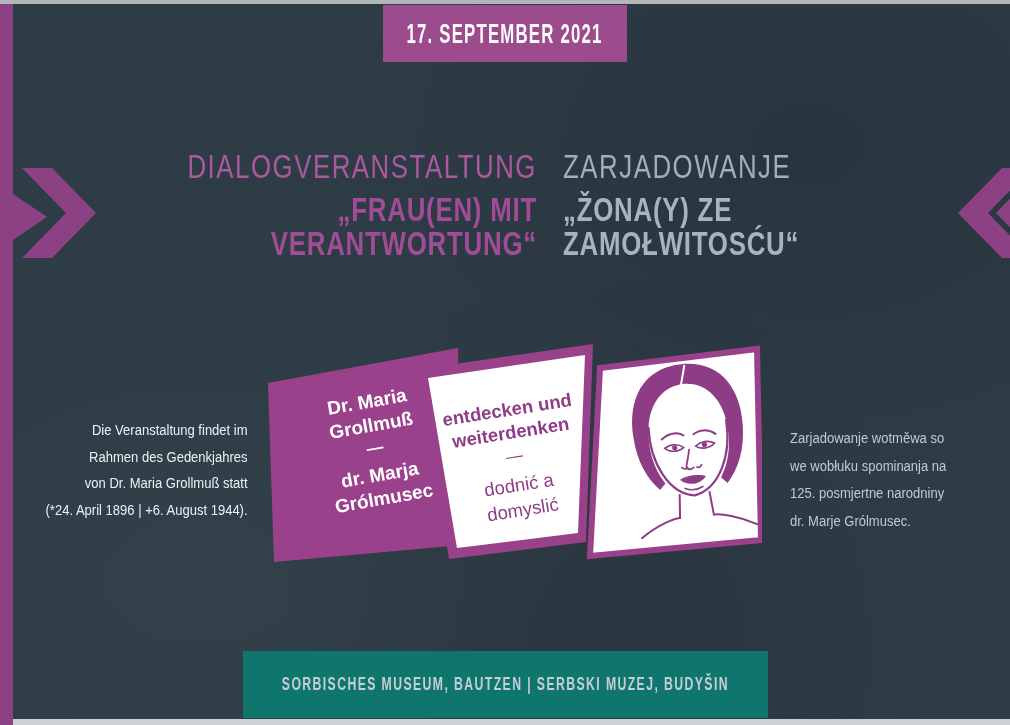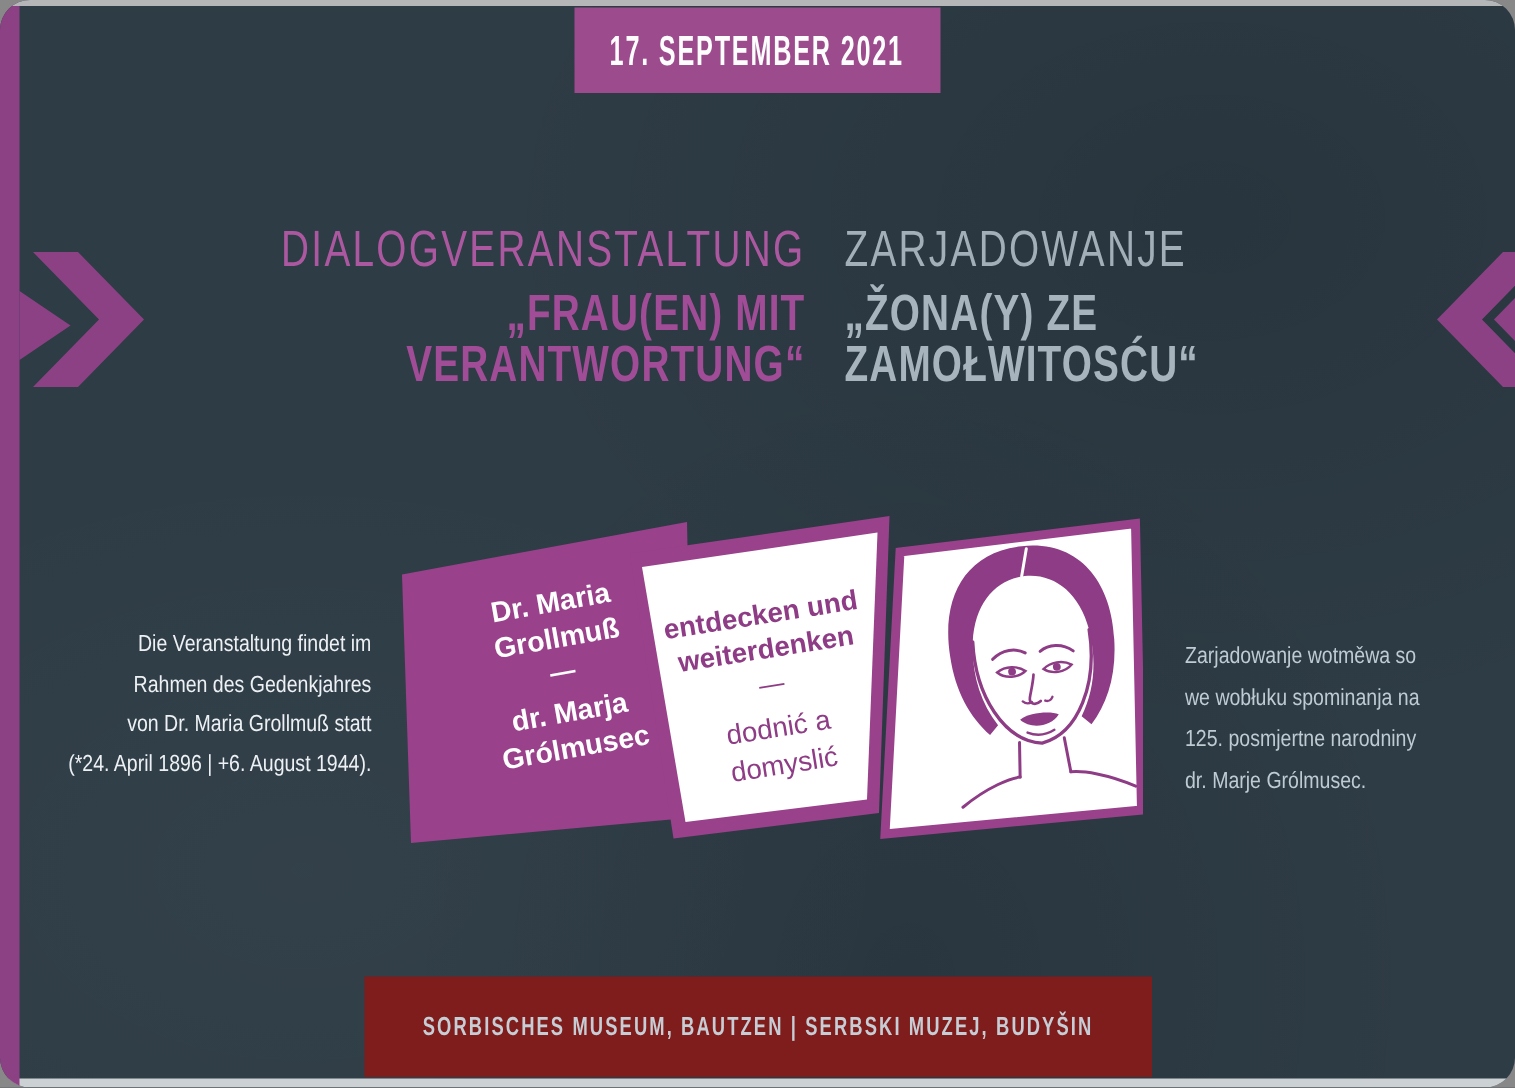--- a/index.html
+++ b/index.html
@@ -1,20 +1,19 @@
 <!DOCTYPE html>
 <html><head>
 <meta charset="utf-8">
 <style>
   html,body{margin:0;padding:0;background:#888;}
   .poster{
     position:relative;width:1010px;height:725px;overflow:hidden;
     background:#2e3c46;
     font-family:"Liberation Sans",sans-serif;
-    border-radius:20px;
   }
   .poster::before{ 
     content:"";position:absolute;inset:0;
     background:
       radial-gradient(ellipse 600px 400px at 20% 80%, rgba(255,255,255,0.025), transparent 70%),
       radial-gradient(ellipse 700px 500px at 80% 20%, rgba(0,0,0,0.12), transparent 70%),
       radial-gradient(ellipse 500px 600px at 60% 90%, rgba(0,0,0,0.10), transparent 70%);
     z-index:0;
   }
   .strip-top{position:absolute;left:0;top:0;width:100%;height:4px;background:#b4b6b7;z-index:6;}
@@ -51,21 +50,21 @@
     right:762px;top:417px;text-align:right;color:#edf1f4;
     font-size:15.5px;line-height:1.72;
     transform:scaleX(0.84);transform-origin:100% 0;
   }
   .info-hsb{
     left:790px;top:424px;text-align:left;color:#bfcbd3;
     font-size:15.5px;line-height:1.78;
     transform:scaleX(0.84);transform-origin:0 0;
   }
   .footer-banner{
-    position:absolute;left:243px;top:651px;width:525px;height:67px;background:#7f1d1d;z-index:4;
+    position:absolute;left:243px;top:651px;width:525px;height:67px;background:#0f766e;z-index:4;
     display:flex;align-items:center;justify-content:center;
   }
   .footer-banner span{
     color:#c6cdd4;font-weight:bold;font-size:17.5px;letter-spacing:2px;white-space:nowrap;
     transform:scaleX(0.70);transform-origin:center;
   }
   .card-text{font-family:"Liberation Sans",sans-serif;}
 </style>
 </head>
 <body>

